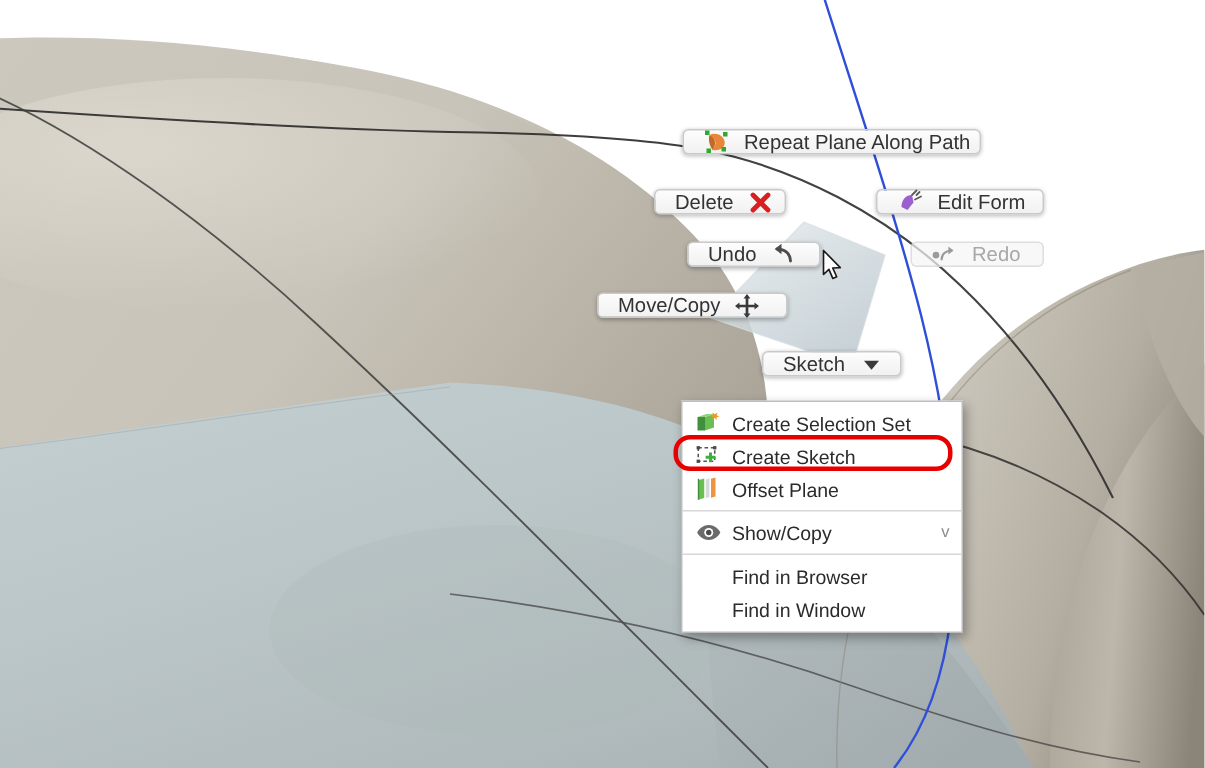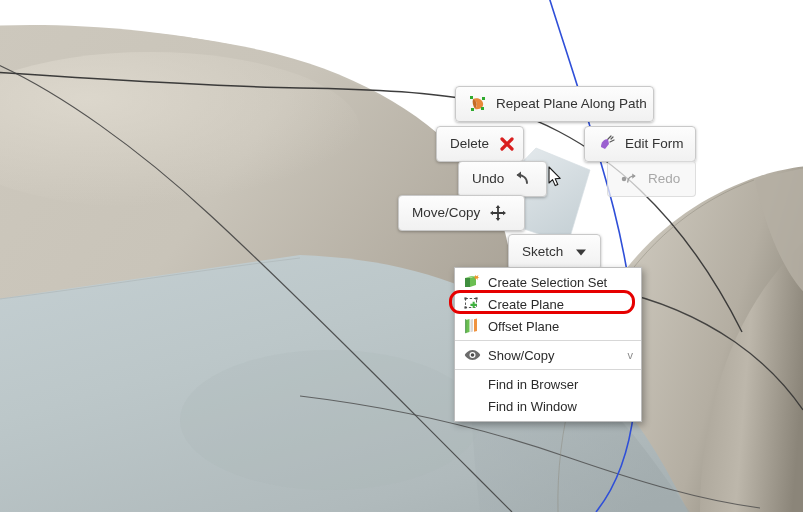--- a/index.html
+++ b/index.html
@@ -12,21 +12,21 @@
   #stage{position:absolute;inset:0;width:803px;height:512px;overflow:hidden;}
 
   
   #viewport{position:absolute;inset:0;background:#ffffff;}
   #viewport svg{position:absolute;inset:0;}
 
   
   .mbtn{
     position:absolute;
     display:flex;align-items:center;gap:9px;
-    height:36px;
+    height:17px;
     padding:0 13px;
     background:linear-gradient(#fdfdfd,#f1f1f1);
     border:1px solid #c9c9c9;
     border-radius:4px;
     box-shadow:0 1px 3px rgba(0,0,0,.28);
     font-size:13.5px;
     color:#333333;
     white-space:nowrap;
     box-sizing:border-box;
   }
@@ -264,21 +264,21 @@
       <div id="hl-create-sketch"></div>
       <span class="cic">
         <svg width="16" height="16" viewBox="0 0 16 16">
           <rect x="1.5" y="2.5" width="11" height="9" fill="none" stroke="#555" stroke-width="1" stroke-dasharray="2.4 1.8"></rect>
           <rect x="0.4" y="1.4" width="2.2" height="2.2" fill="#4a4a4a"></rect>
           <rect x="11.4" y="1.4" width="2.2" height="2.2" fill="#4a4a4a"></rect>
           <rect x="0.4" y="10.4" width="2.2" height="2.2" fill="#4a4a4a"></rect>
           <path d="M9.6 9.2 h2.4 v-2.4 h2.2 v2.4 h2.4 v2.2 h-2.4 v2.4 h-2.2 v-2.4 h-2.4 Z" fill="#3fb03f" transform="translate(-2.4,-0.6) scale(0.92)"></path>
         </svg>
       </span>
-      <span class="clbl">Create Plane</span>
+      <span class="clbl">Create Sketch</span>
     </div>
 
     <div class="ci">
       <span class="cic">
         <svg width="16" height="16" viewBox="0 0 16 16">
           <path d="M2 2 L5.5 1 L5.5 14 L2 15 Z" fill="#6bbf52"></path>
           <path d="M6.5 1.6 L9 0.9 L9 13.4 L6.5 14.2 Z" fill="#d9d9d9"></path>
           <path d="M10 1.2 L13 0.4 L13 13 L10 13.8 Z" fill="#ef9340"></path>
           <rect x="1.2" y="1.2" width="1" height="14" fill="#3f8f3f"></rect>
         </svg>

